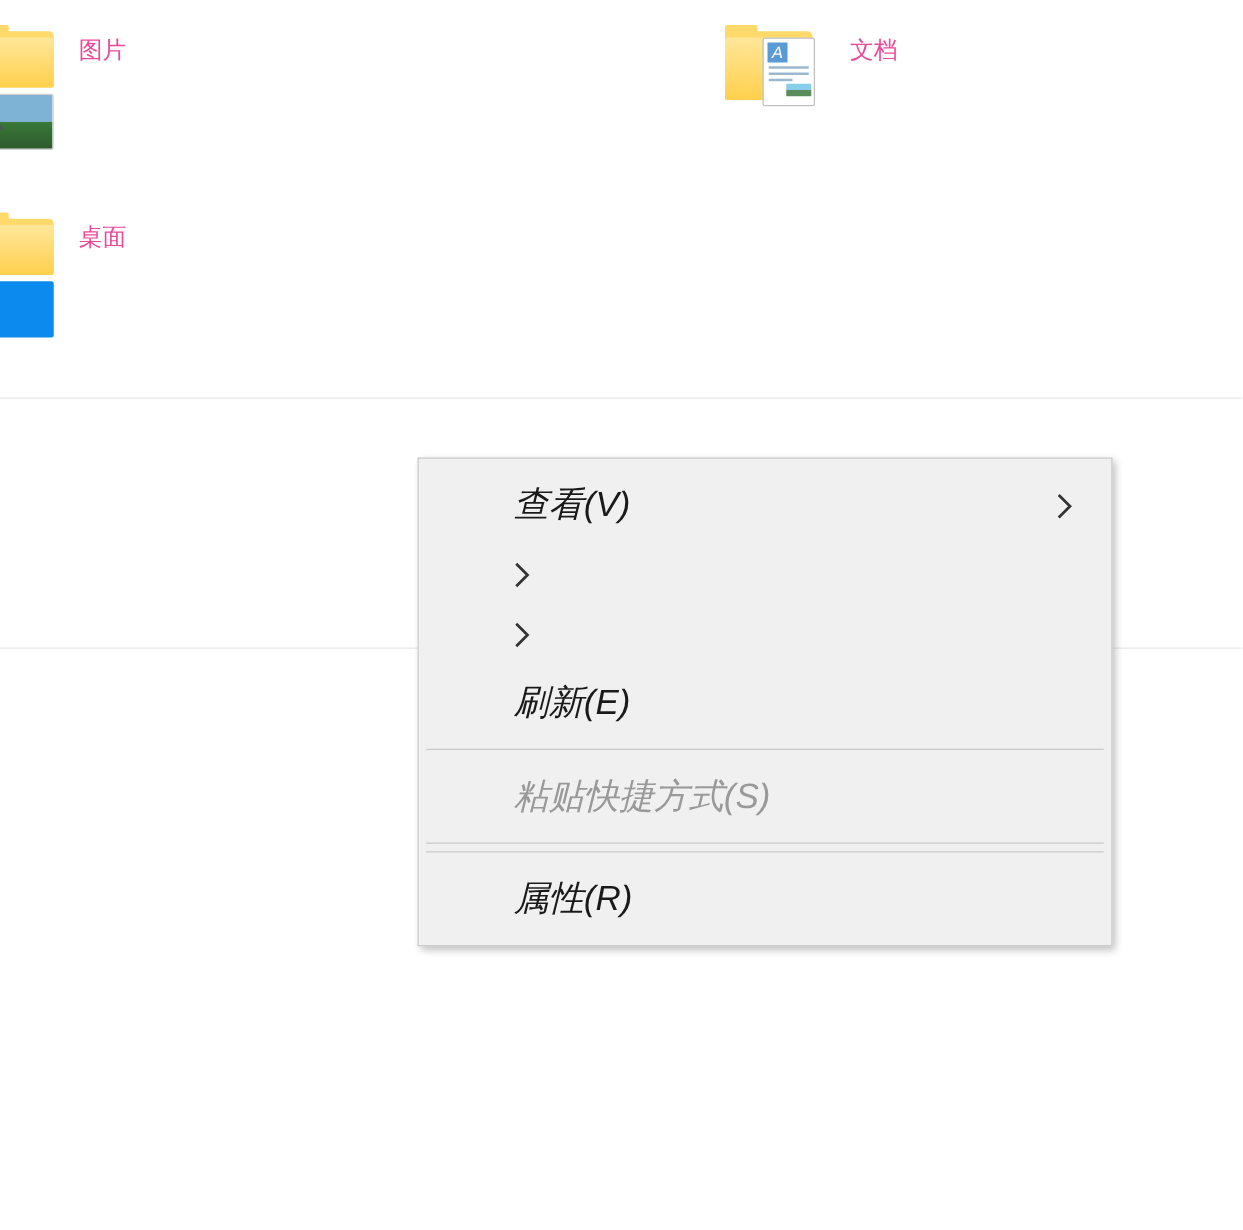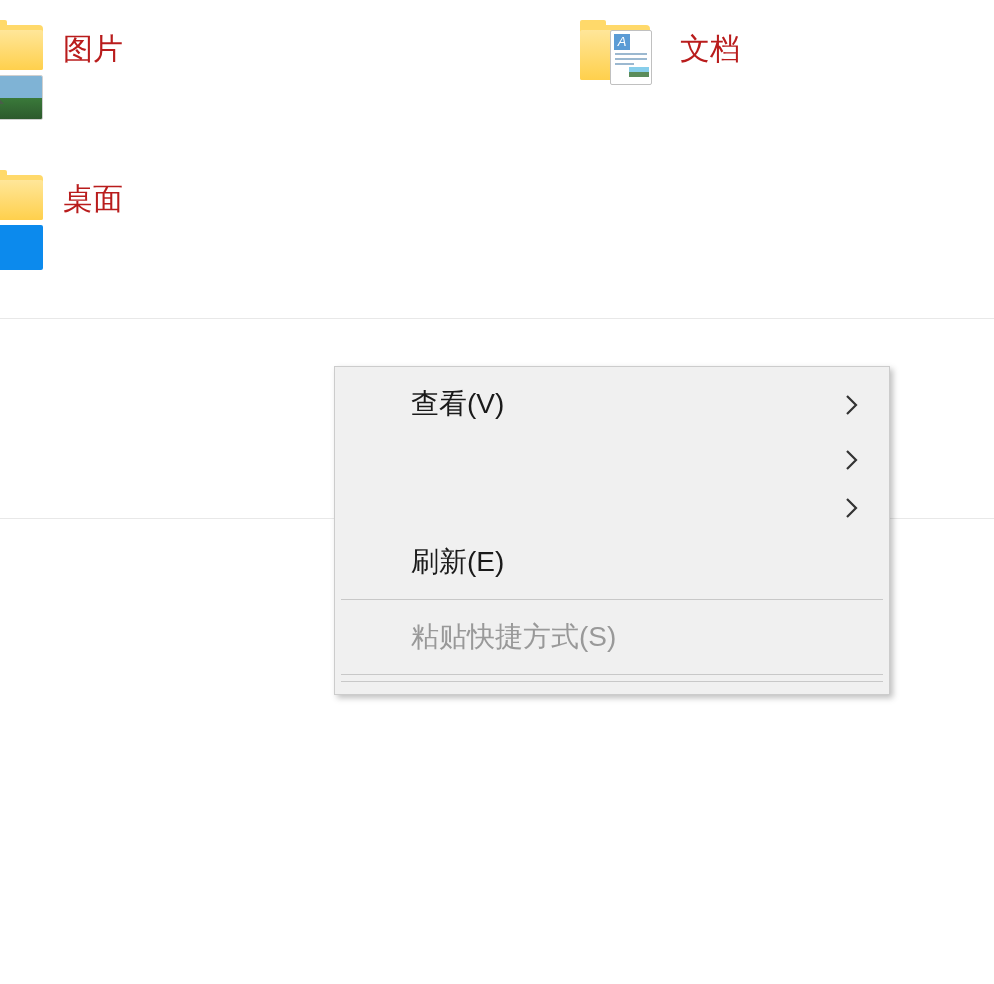--- a/index.html
+++ b/index.html
@@ -135,22 +135,22 @@
     }
     .doc-img {
       position: absolute;
       top: 36px;
       left: 18px;
       width: 20px;
       height: 10px;
       background: linear-gradient(to bottom, #87ceeb 0%, #87ceeb 50%, #5b8c5b 50%);
     }
     .folder-label {
-      font-size: 30px;
-      color: #b91c1c;
+      font-size: 19px;
+      color: #ec4899;
       line-height: 1.4;
       padding-top: 8px;
     }
     .divider-line {
       position: absolute;
       left: 0;
       width: 100%;
       height: 1px;
       background: #e8e8e8;
     }
@@ -160,25 +160,26 @@
       left: 334px;
       width: 556px;
       background: #f0f0f0;
       border: 1px solid #cccccc;
       box-shadow: 3px 3px 6px rgba(0,0,0,0.25);
       padding: 6px 2px;
     }
     .menu-item {
       display: flex;
       align-items: center;
-      justify-content: flex-end;
+      justify-content: flex-start;
       padding: 12px 28px 12px 74px;
       font-size: 28px;
       color: #1a1a1a;
       cursor: default;
+      font-style: italic;
     }
     .menu-item.disabled {
       color: #999999;
     }
     .menu-item-label {
       flex: 1;
     }
     .menu-item-shortcut {
       font-size: 26px;
       color: #1a1a1a;
@@ -291,14 +292,17 @@
   <div class="menu-item disabled">
     <span class="menu-item-label">粘贴快捷方式(S)</span>
   </div>
 
 
   <div class="menu-separator"></div>
 
 
   <div class="menu-separator"></div>
 
+  <div class="menu-item">
+    <span class="menu-item-label">属性(R)</span>
+  </div>
 
 </div>
 
 </body></html>

